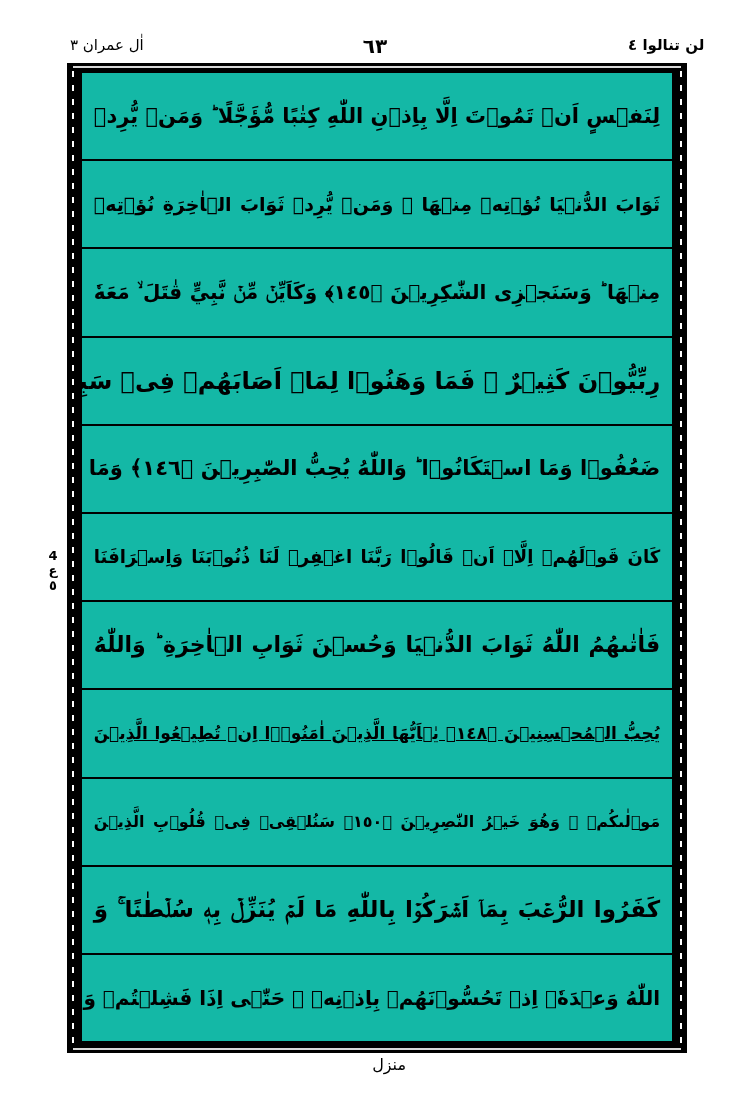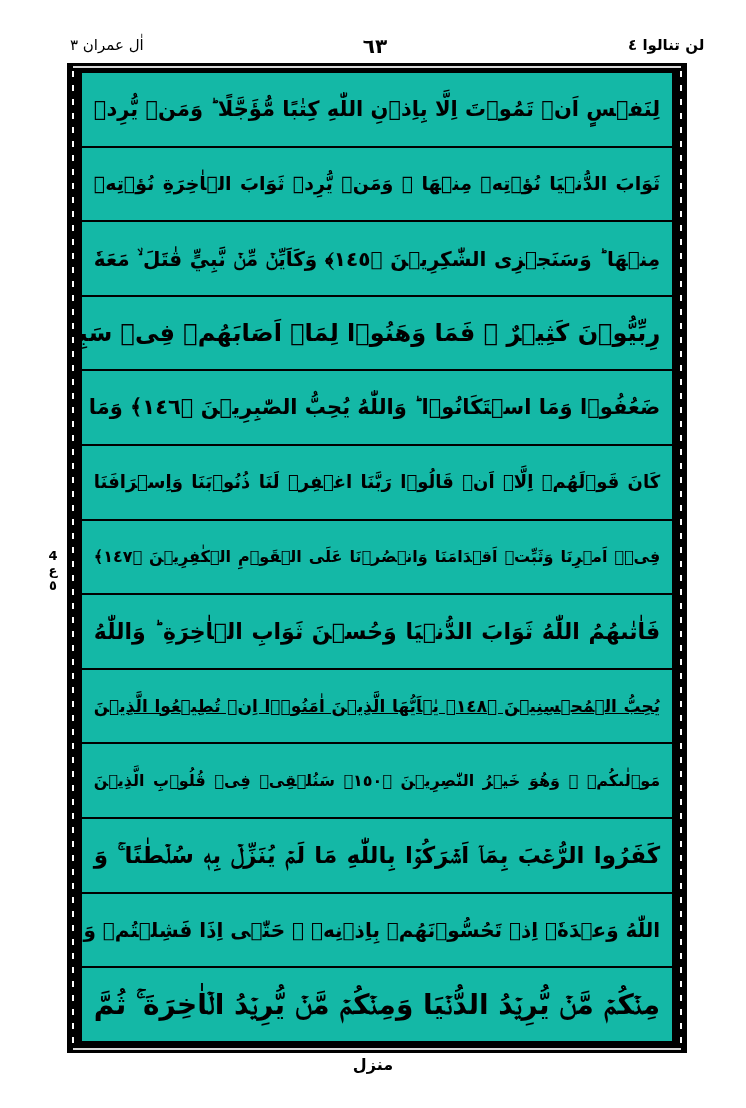--- a/index.html
+++ b/index.html
@@ -47,22 +47,22 @@
     .line .txt {
       font-family: "DejaVu Sans", sans-serif; font-size: 29px; font-weight: bold;
       white-space: nowrap; line-height: 1; letter-spacing: 0;
       text-align: justify; width: 96%; text-align-last: justify;
     }
     .marginal {
       position: absolute; left: 42px; top: 548px; width: 22px;
       font-size: 13px; font-weight: bold; text-align: center; line-height: 15px;
     }
     .footer {
-      position: absolute; left: 340px; top: 1055px; width: 66px; text-align: center;
-      font-size: 16px; font-weight: bold; direction: rtl;
+      position: absolute; left: 340px; top: 1055px; width: 66px; text-align: right;
+      font-size: 16px; font-weight: normal; direction: rtl;
     }
   </style>
 </head>
 <body>
 
 <div class="header">
   <span class="left-title">اٰل عمران ٣</span>
   <span class="page-num">٦٣</span>
   <span class="right-title">لن تنالوا ٤</span>
 </div>
@@ -92,36 +92,30 @@
     <div class="line">
         <span class="txt" style="width: 96%; font-size: 24px;">رِبِّيُّوۡنَ كَثِيۡرٌ ۚ فَمَا وَهَنُوۡا لِمَاۤ اَصَابَهُمۡ فِىۡ سَبِيۡلِ اللّٰهِ وَمَا</span>
       </div>
     <div class="line">
         <span class="txt" style="width: 96%; font-size: 21px;">ضَعُفُوۡا وَمَا اسۡتَكَانُوۡا ؕ وَاللّٰهُ يُحِبُّ الصّٰبِرِيۡنَ ﴿١٤٦﴾ وَمَا</span>
       </div>
     <div class="line">
         <span class="txt" style="width: 96%; font-size: 18px;">كَانَ قَوۡلَهُمۡ اِلَّاۤ اَنۡ قَالُوۡا رَبَّنَا اغۡفِرۡ لَنَا ذُنُوۡبَنَا وَاِسۡرَافَنَا</span>
       </div>
     <div class="line">
-        <span class="txt" style="width: 96%; font-size: 16px;">فِىۡۤ اَمۡرِنَا وَثَبِّتۡ اَقۡدَامَنَا وَانۡصُرۡنَا عَلَى الۡقَوۡمِ الۡكٰفِرِيۡنَ ﴿١٤٧﴾</span>
-      </div>
-    <div class="line">
         <span class="txt" style="width: 96%; font-size: 22px;">فَاٰتٰٮهُمُ اللّٰهُ ثَوَابَ الدُّنۡيَا وَحُسۡنَ ثَوَابِ الۡاٰخِرَةِ ؕ وَاللّٰهُ</span>
       </div>
     <div class="line">
         <span class="txt" style="width: 96%; font-size: 17px; text-decoration: underline;">يُحِبُّ الۡمُحۡسِنِيۡنَ ﴿١٤٨﴾ يٰۤاَيُّهَا الَّذِيۡنَ اٰمَنُوۡۤا اِنۡ تُطِيۡعُوا الَّذِيۡنَ</span>
       </div>
     <div class="line">
         <span class="txt" style="width: 96%; font-size: 16px;">مَوۡلٰٮكُمۡ ۚ وَهُوَ خَيۡرُ النّٰصِرِيۡنَ ﴿١٥٠﴾ سَنُلۡقِىۡ فِىۡ قُلُوۡبِ الَّذِيۡنَ</span>
       </div>
     <div class="line">
         <span class="txt" style="width: 96%; font-size: 23px;">كَفَرُوا الرُّعۡبَ بِمَاۤ اَشۡرَكُوۡا بِاللّٰهِ مَا لَمۡ يُنَزِّلۡ بِهٖ سُلۡطٰنًا ۚ وَ</span>
       </div>
     <div class="line">
         <span class="txt" style="width: 96%; font-size: 20px;">اللّٰهُ وَعۡدَهٗۤ اِذۡ تَحُسُّوۡنَهُمۡ بِاِذۡنِهٖ ۚ حَتّٰۤى اِذَا فَشِلۡتُمۡ وَ</span>
       </div>
-    <div class="line">
-        <span class="txt" style="width: 96%; font-size: 28px;">مِنۡكُمۡ مَّنۡ يُّرِيۡدُ الدُّنۡيَا وَمِنۡكُمۡ مَّنۡ يُّرِيۡدُ الۡاٰخِرَةَ ۚ ثُمَّ</span>
-      </div>
   </div>
 </div>
 
 <div class="footer">منزل</div>
 
 </body></html>

